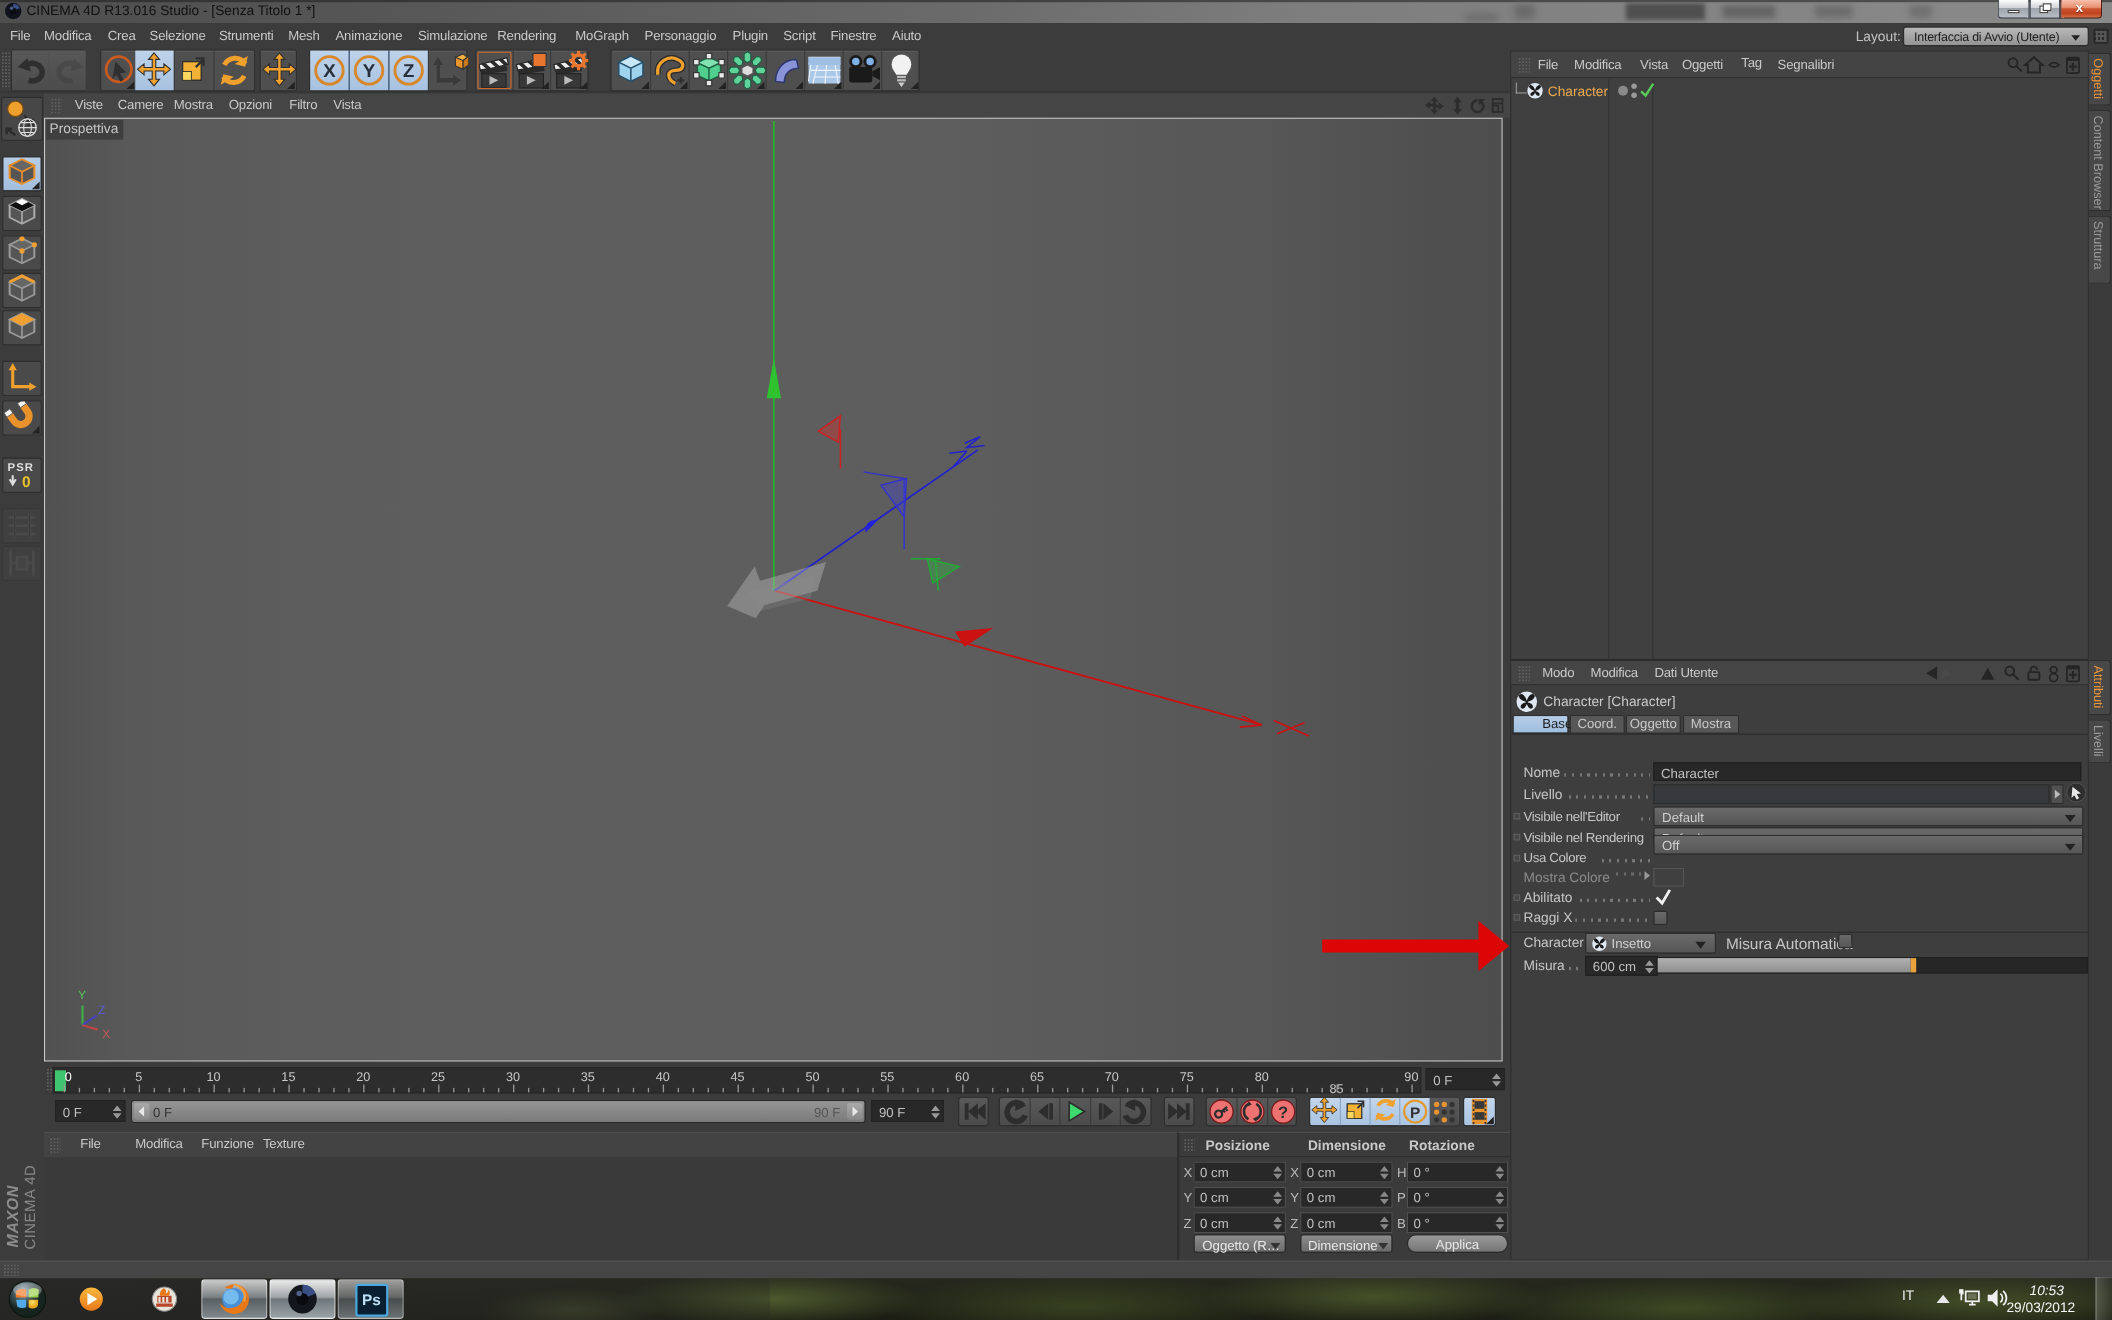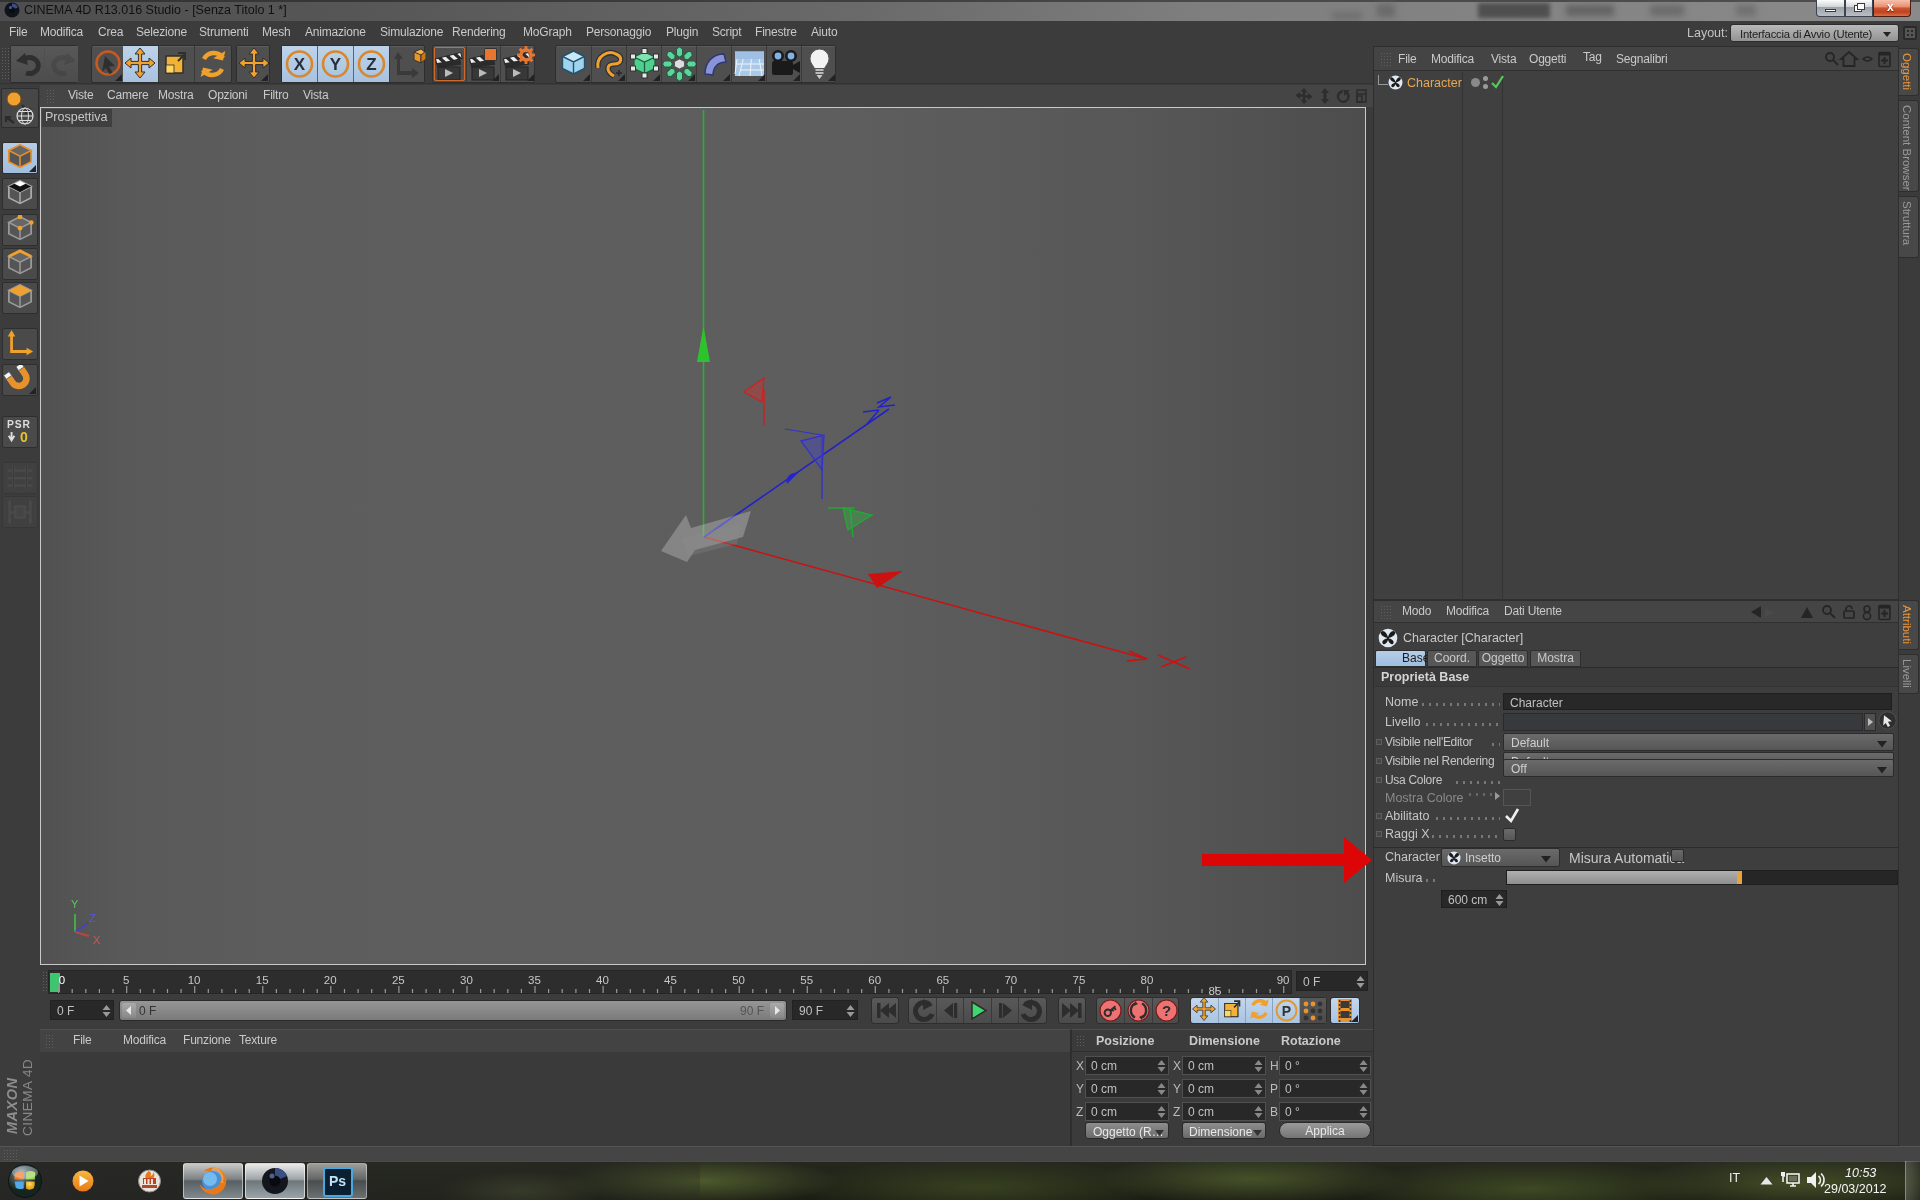--- a/index.html
+++ b/index.html
@@ -818,23 +818,20 @@
  <svg class="abs" style="left:4px;top:27px" width="20" height="20" viewBox="0 0 15 15">
       <circle cx="7.5" cy="7.5" r="7" fill="#dfe8f2"></circle>
       <path d="M7.5 7 C6.8 3.8 4.2 1.2 2.6 2.6 C1 4.2 3.6 6.8 6.8 7.4 L6.8 7.9 C4.2 8.3 2.4 10.4 3.7 11.8 C5 13 7 11.2 7.5 8.9 C8 11.2 10 13 11.3 11.8 C12.6 10.4 10.8 8.3 8.2 7.9 L8.2 7.4 C11.4 6.8 14 4.2 12.4 2.6 C10.8 1.2 8.2 3.8 7.5 7z" fill="#1a1a1a"></path>
     </svg>
  <span class="abs" style="left:29px;top:30px;color:#c9c9c9;font-size:12.5px;">Character [Character]</span>
 <div class="abs" style="left:1px;top:49px;width:51px;height:17px;background:linear-gradient(#b6cde8,#9fbede);color:#1c1c1c;font-size:12px;text-align:center;border-radius:2px 2px 0 0;border:1px solid #2e2e2e;"><span style="line-height:15px;margin-left:26px;">Base</span></div>
     <div class="abs" style="left:53px;top:49px;width:50px;height:17px;background:#575757;color:#c9c9c9;font-size:12px;text-align:center;border-radius:2px 2px 0 0;border:1px solid #2e2e2e;"><span style="line-height:15px;">Coord.</span></div>
     <div class="abs" style="left:104px;top:49px;width:50px;height:17px;background:#575757;color:#c9c9c9;font-size:12px;text-align:center;border-radius:2px 2px 0 0;border:1px solid #2e2e2e;"><span style="line-height:15px;">Oggetto</span></div>
     <div class="abs" style="left:156px;top:49px;width:51px;height:17px;background:#575757;color:#c9c9c9;font-size:12px;text-align:center;border-radius:2px 2px 0 0;border:1px solid #2e2e2e;"><span style="line-height:15px;">Mostra</span></div>
  <div class="abs" style="left:0;top:66px;width:524px;height:1px;background:#2c2c2c;"></div>
- <div class="abs" style="left:0;top:67px;width:524px;height:19px;background:#3a3a3a;border-bottom:1px solid #343434;">
-   <span class="abs" style="left:7px;top:2px;color:#d4d4d4;font-weight:bold;font-size:12.5px;">Proprietà Base</span>
- </div>
 <span class="abs" style="left:11px;top:94px;color:#c6c6c6;font-size:12.5px;">Nome</span>
     <div class="abs" style="left:48px;top:102px;width:78px;height:3px;background-image:repeating-linear-gradient(90deg,#777 0 2px,transparent 2px 7px);"></div>
     <div class="abs fld" style="left:129px;top:92px;width:389px;height:17px;border:1px solid #1f1f1f;">
       <span class="abs" style="left:6px;top:2px;">Character</span>
     </div>
     <span class="abs" style="left:11px;top:114px;color:#c6c6c6;font-size:12.5px;">Livello</span>
     <div class="abs" style="left:52px;top:122px;width:74px;height:3px;background-image:repeating-linear-gradient(90deg,#777 0 2px,transparent 2px 7px);"></div>
     <div class="abs" style="left:129px;top:112px;width:360px;height:18px;background:#37393c;border:1px solid #2a2a2a;"></div>
  <div class="abs" style="left:490px;top:112px;width:12px;height:18px;background:#505050;border:1px solid #2a2a2a;"><svg width="10" height="16">
         <path d="M3 4 l5 4 -5 4z" fill="#bbb"></path>
@@ -895,21 +892,21 @@
       </svg>
   <span class="abs" style="left:23px;top:2px;">Insetto</span>
   <svg class="abs" style="right:8px;top:7px" width="10" height="7">
         <path d="M0 0 h10 l-5 6.5z" fill="#222"></path>
       </svg>
  </div>
  <span class="abs" style="left:195px;top:249px;color:#c6c6c6;font-size:14px;">Misura Automatica</span>
  <div class="abs" style="left:297px;top:248px;width:13px;height:13px;background:linear-gradient(#6a6a6a,#575757);border:1px solid #2c2c2c;border-radius:2px;"></div>
  <span class="abs" style="left:11px;top:270px;color:#c6c6c6;font-size:12.5px;">Misura</span>
  <div class="abs" style="left:52px;top:278px;width:10px;height:3px;background-image:repeating-linear-gradient(90deg,#777 0 2px,transparent 2px 7px);"></div>
- <div class="abs fld" style="left:67px;top:268px;width:66px;height:18px;border:1px solid #1f1f1f;margin-top:21px;">
+ <div class="abs fld" style="left:67px;top:268px;width:66px;height:18px;border:1px solid #1f1f1f;">
       <span class="abs" style="left:6px;top:2px;">600 cm</span>
   <svg class="abs" style="right:2px;top:3px" width="9" height="12">
         <path d="M4.5 0 l4 5 h-8z M4.5 12 l4-5 h-8z" fill="#999"></path>
       </svg>
     </div>
  <div class="abs" style="left:132px;top:269px;width:392px;height:15px;background:#262626;border:1px solid #1f1f1f;">
   <div class="abs" style="left:0;top:0;width:230px;height:13px;background:linear-gradient(#b0b0b0,#8f8f8f);"></div>
   <div class="abs" style="left:230px;top:0;width:5px;height:13px;background:#e8a33c;"></div>
  </div>
 </div>

